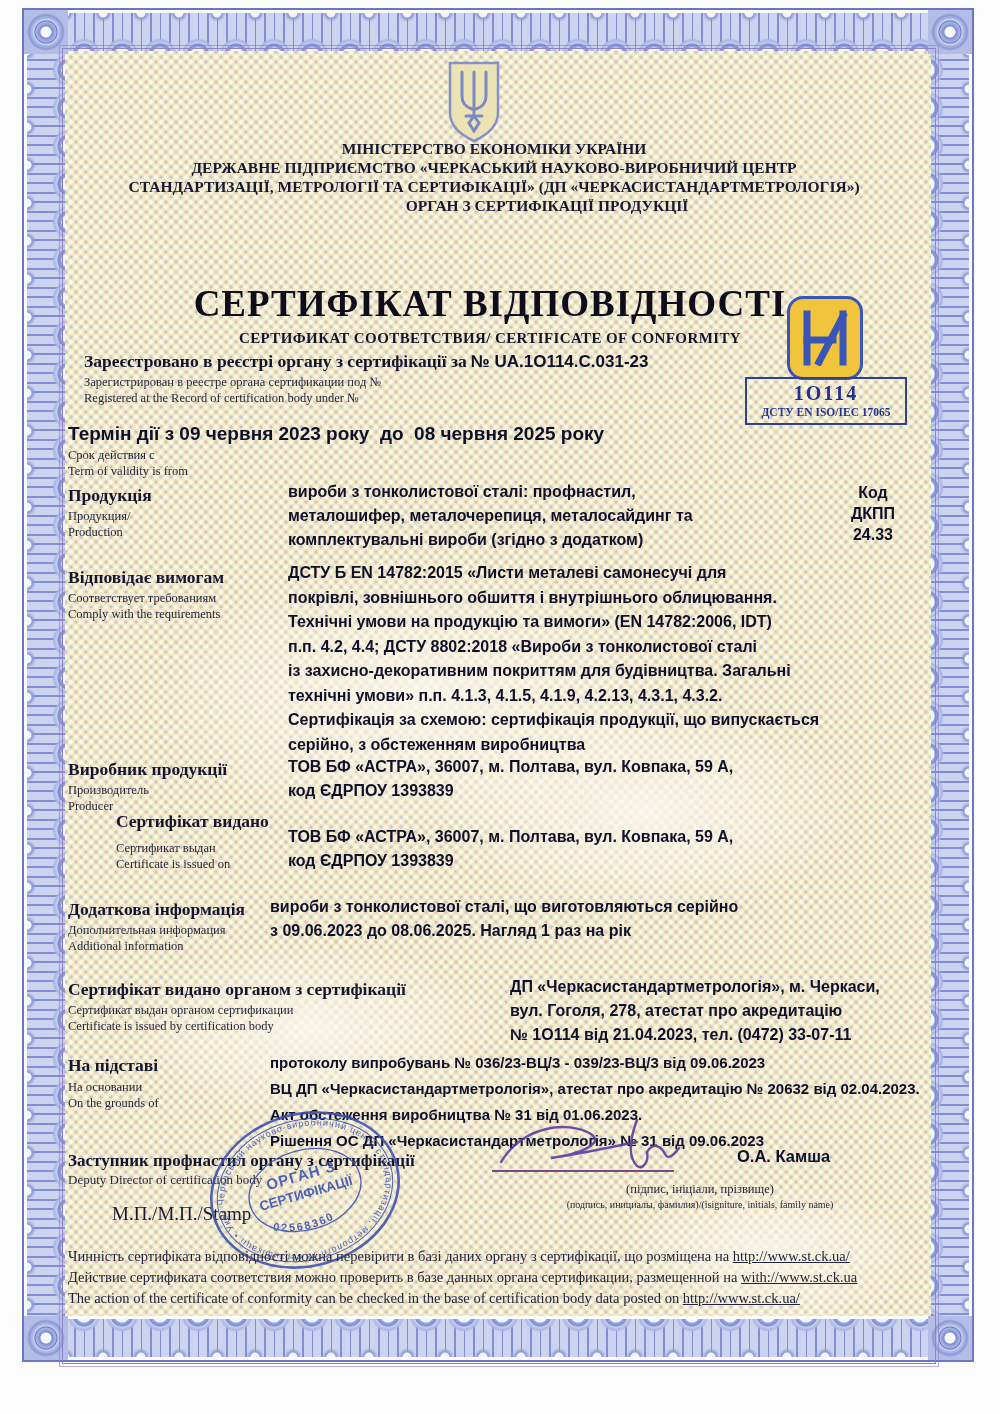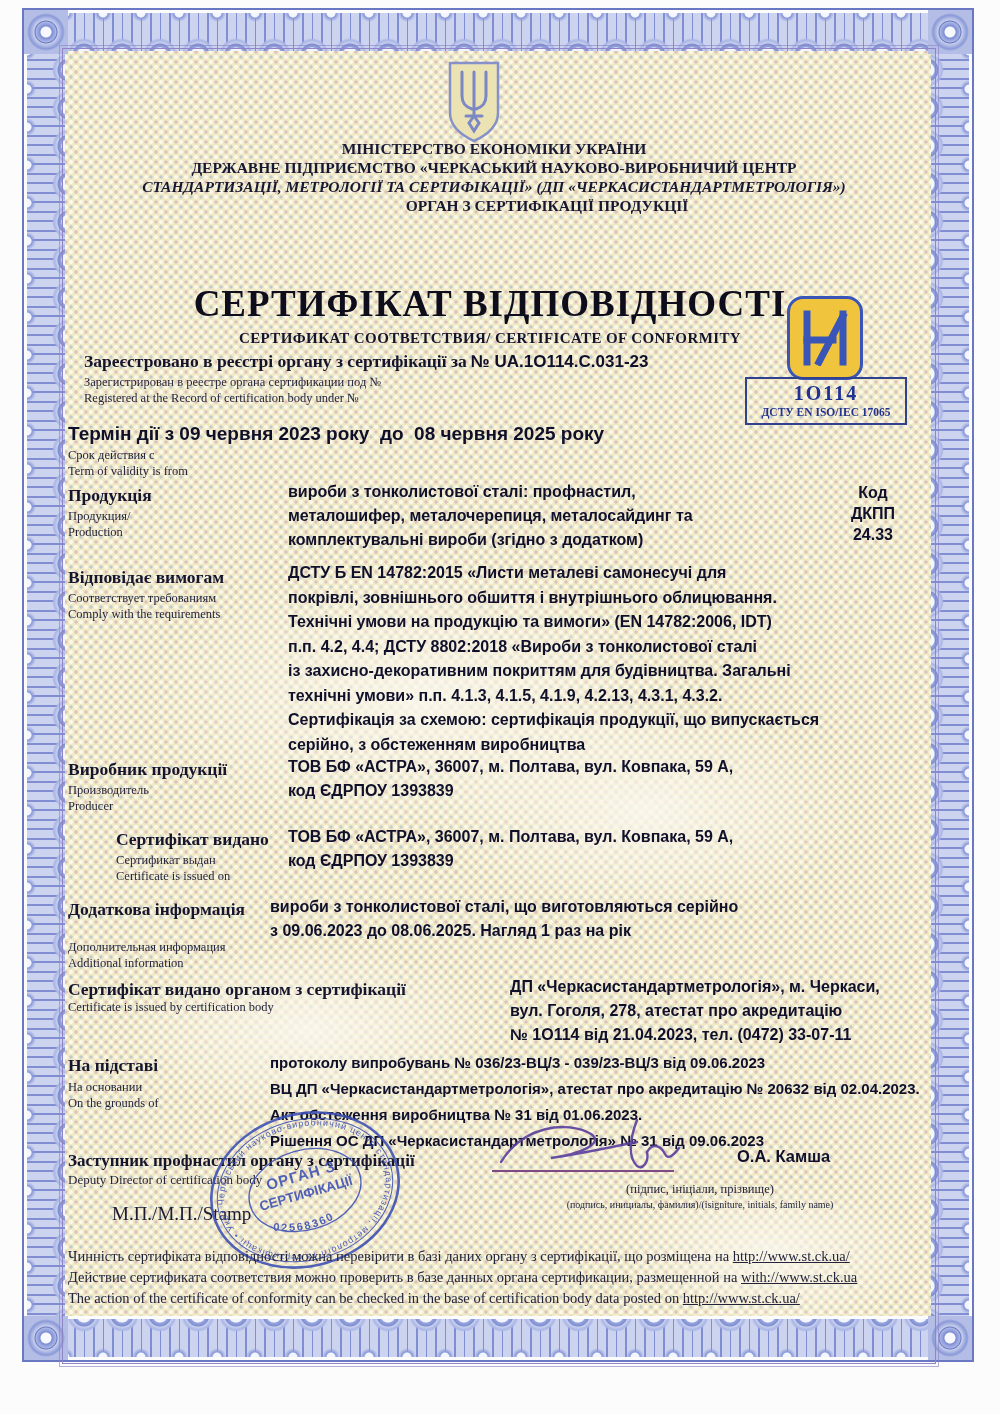--- a/index.html
+++ b/index.html
@@ -118,21 +118,21 @@
       <path d="M28 12 V54"></path>
       <path d="M16 12 v24 c0 8 4 11 10 13"></path>
       <path d="M40 12 v24 c0 8 -4 11 -10 13"></path>
       <path d="M20 56 h16"></path>
       <path d="M28 56 l5 7 -5 8 -5 -8 z"></path>
     </g>
   </svg>
 
   <div class="abs hline" style="left:66px; top:140px; width:856px;">МІНІСТЕРСТВО ЕКОНОМІКИ УКРАЇНИ</div>
   <div class="abs hline" style="left:66px; top:159px; width:856px;">ДЕРЖАВНЕ ПІДПРИЄМСТВО «ЧЕРКАСЬКИЙ НАУКОВО-ВИРОБНИЧИЙ ЦЕНТР</div>
-  <div class="abs hline" style="left:66px; top:178px; width:856px;font-style:italic;">СТАНДАРТИЗАЦІЇ, МЕТРОЛОГІЇ ТА СЕРТИФІКАЦІЇ» (ДП «ЧЕРКАСИСТАНДАРТМЕТРОЛОГІЯ»)</div>
+  <div class="abs hline" style="left:66px; top:178px; width:856px;">СТАНДАРТИЗАЦІЇ, МЕТРОЛОГІЇ ТА СЕРТИФІКАЦІЇ» (ДП «ЧЕРКАСИСТАНДАРТМЕТРОЛОГІЯ»)</div>
   <div class="abs hline" style="left:55px; top:197px; width:984px;">ОРГАН З СЕРТИФІКАЦІЇ ПРОДУКЦІЇ</div>
 
   <div class="abs" style="left:110px; top:284px; width:760px; text-align:center;">
     <div class="cert-title">СЕРТИФІКАТ ВІДПОВІДНОСТІ</div>
     <div class="cert-sub" style="margin-top:4px;">СЕРТИФИКАТ СООТВЕТСТВИЯ/ CERTIFICATE OF CONFORMITY</div>
   </div>
 
   <div class="accr-mark">
     <svg width="52" height="56" viewBox="0 0 52 56">
       <g stroke="#3a55b8" stroke-width="7" fill="none" stroke-linecap="square">
@@ -190,38 +190,39 @@
 серійно, з обстеженням виробництва</div>
 
   <div class="abs" style="left:68px; top:758px; width:215px;">
     <div class="lbl">Виробник продукції</div>
     <div class="sub" style="margin-top:3px;">Производитель</div>
     <div class="sub">Producer</div>
   </div>
   <div class="abs val" style="left:288px; top:755px; width:560px;">ТОВ БФ «АСТРА», 36007, м. Полтава, вул. Ковпака, 59 А,
 код ЄДРПОУ 1393839</div>
 
-  <div class="abs" style="left:68px; top:828px; width:215px;padding-left:48px;">
+  <div class="abs" style="left:68px; top:810px; width:215px;padding-left:48px;">
     <div class="lbl">Сертифікат видано</div>
-    <div class="sub" style="margin-top:3px;">Сертификат выдан</div>
+    <div class="sub" style="margin-top:9px;">Сертификат выдан</div>
     <div class="sub">Certificate is issued on</div>
   </div>
   <div class="abs val" style="left:288px; top:825px; width:560px;">ТОВ БФ «АСТРА», 36007, м. Полтава, вул. Ковпака, 59 А,
 код ЄДРПОУ 1393839</div>
 
   <div class="abs" style="left:68px; top:898px; width:230px;">
     <div class="lbl">Додаткова інформація</div>
-    <div class="sub" style="margin-top:20px;">Дополнительная информация</div>
+    <div class="sub" style="margin-top:3px;">Дополнительная информация</div>
     <div class="sub">Additional information</div>
   </div>
   <div class="abs val" style="left:270px; top:895px; width:600px;">вироби з тонколистової сталі, що виготовляються серійно
 з 09.06.2023 до 08.06.2025. Нагляд 1 раз на рік</div>
 
   <div class="abs" style="left:68px; top:978px; width:420px;">
     <div class="lbl">Сертифікат видано органом з сертифікації</div>
+    <div class="sub" style="margin-top:3px;">Сертификат выдан органом сертификации</div>
     <div class="sub">Certificate is issued by certification body</div>
   </div>
   <div class="abs val" style="left:510px; top:975px; width:420px;">ДП «Черкасистандартметрологія», м. Черкаси,
 вул. Гоголя, 278, атестат про акредитацію
 № 1О114 від 21.04.2023, тел. (0472) 33-07-11</div>
 
   <div class="abs" style="left:68px; top:1054px; width:190px;">
     <div class="lbl">На підставі</div>
     <div class="sub" style="margin-top:4px;">На основании</div>
     <div class="sub">On the grounds of</div>

